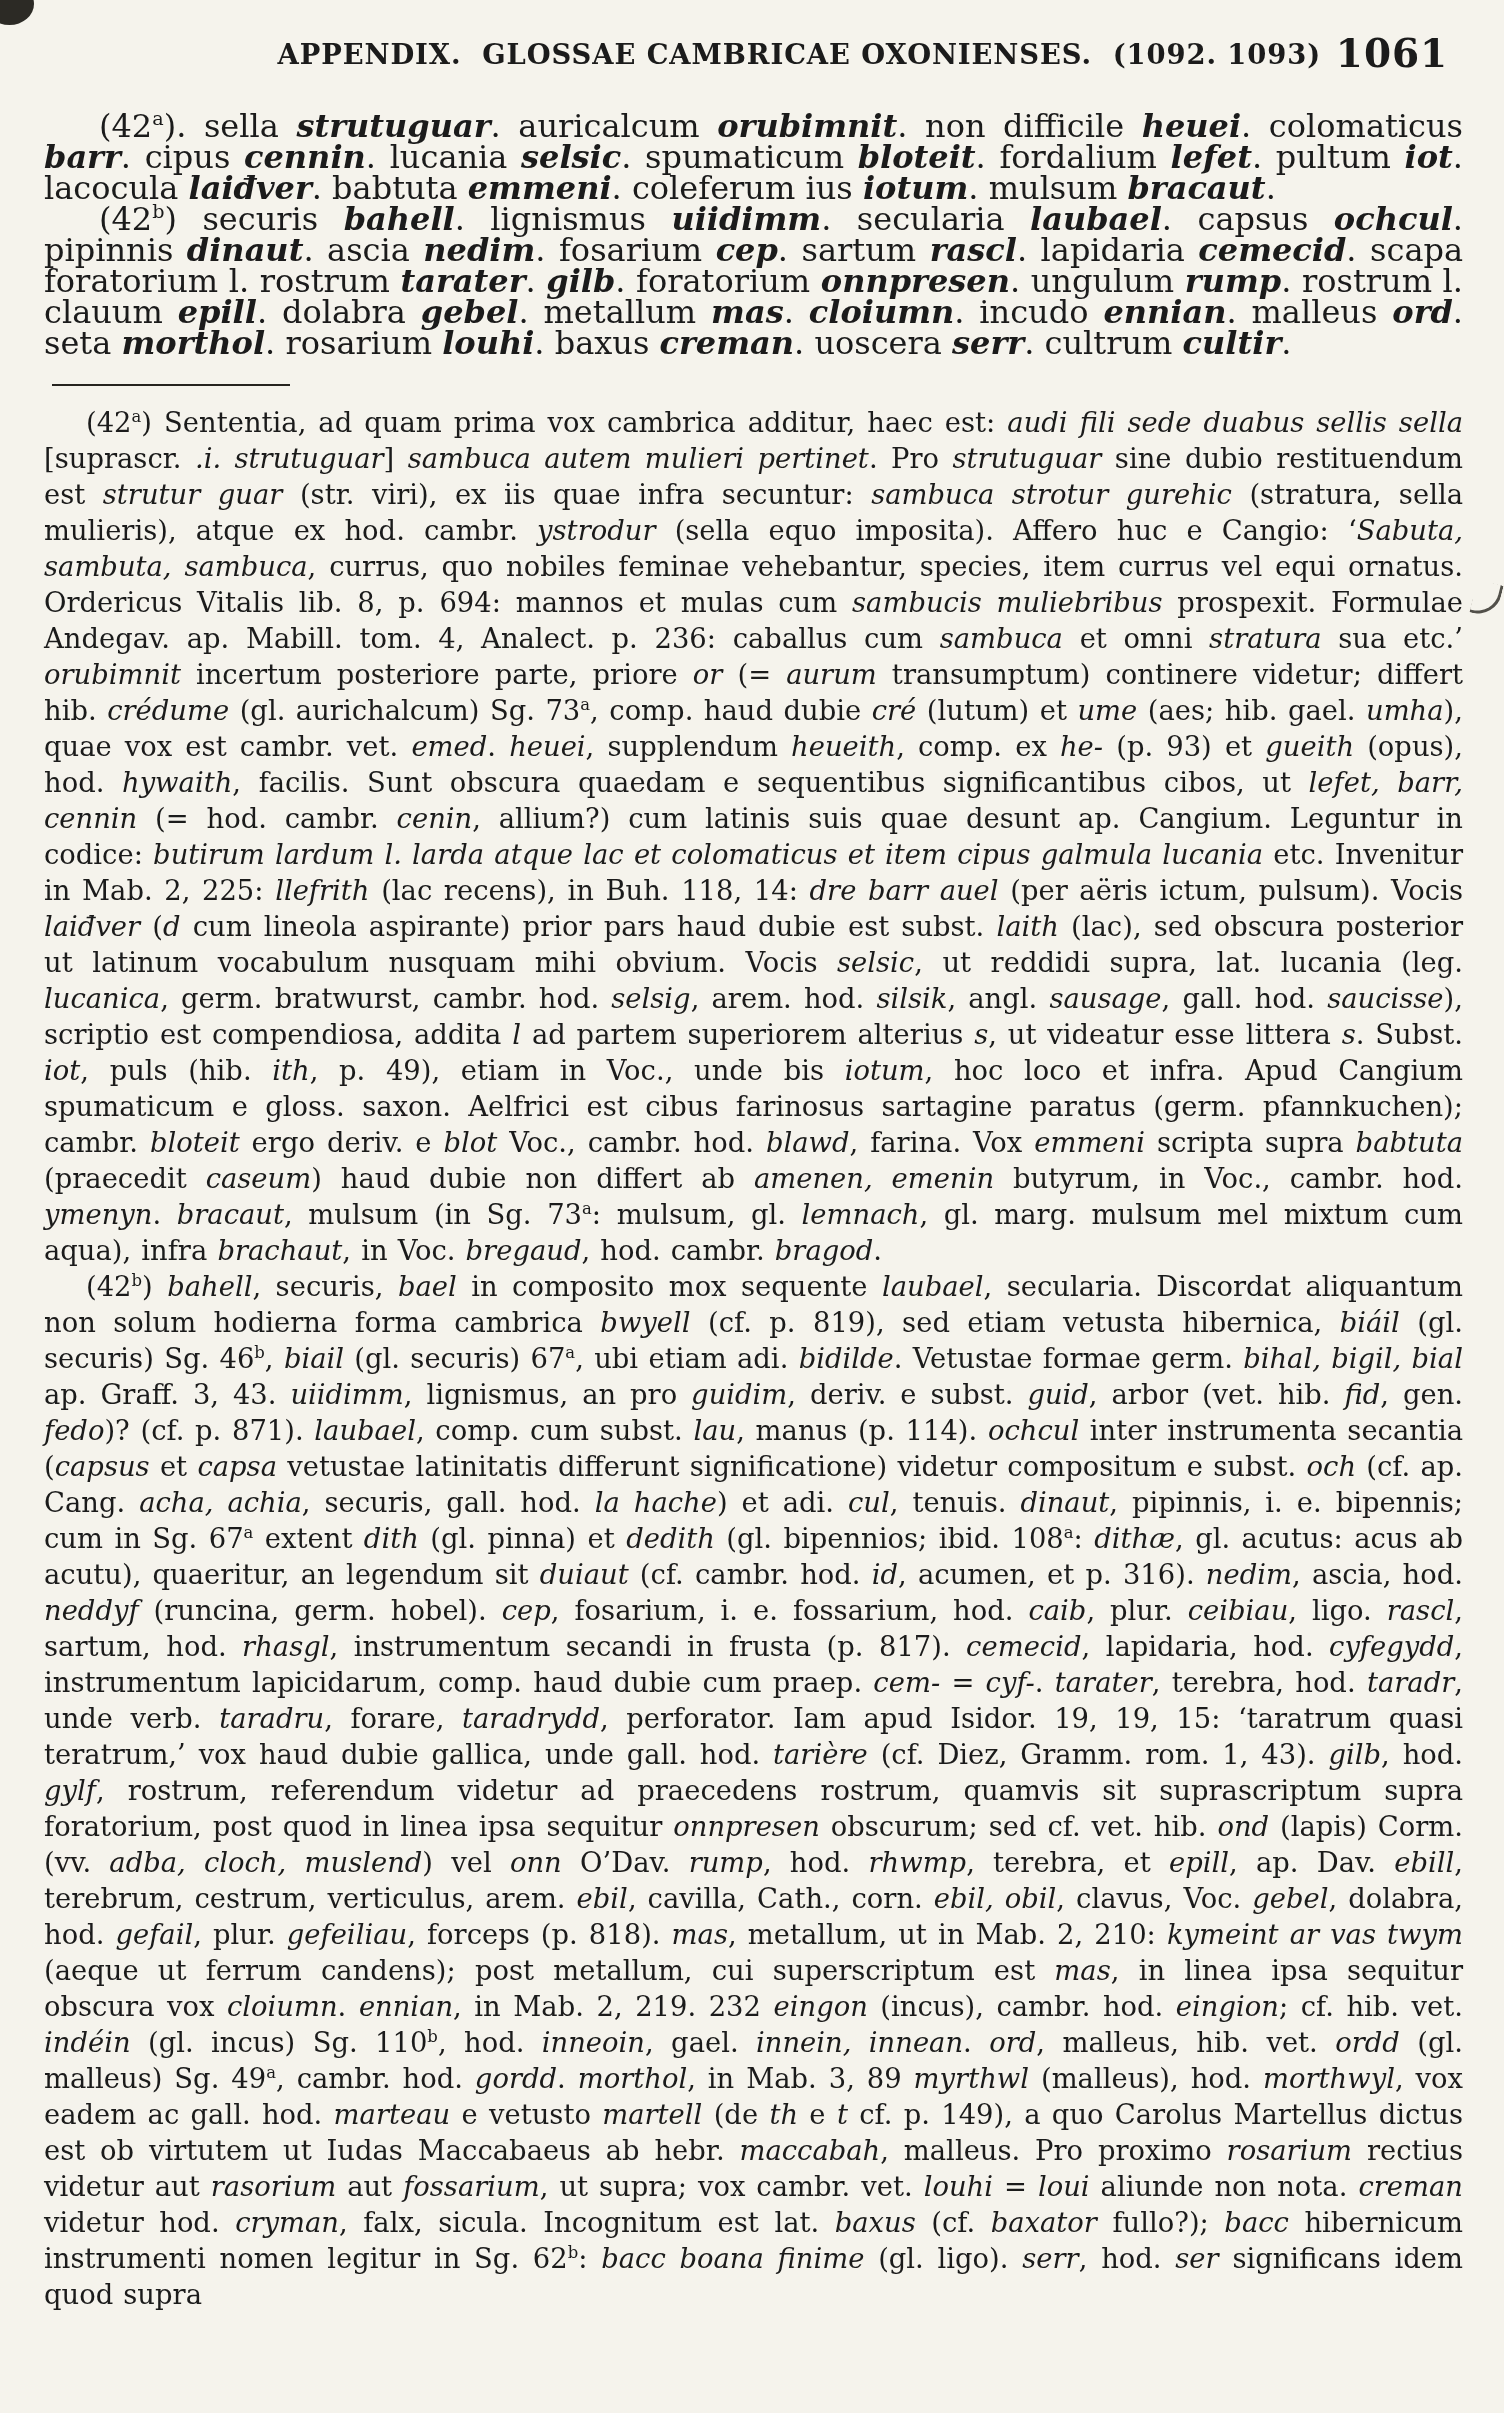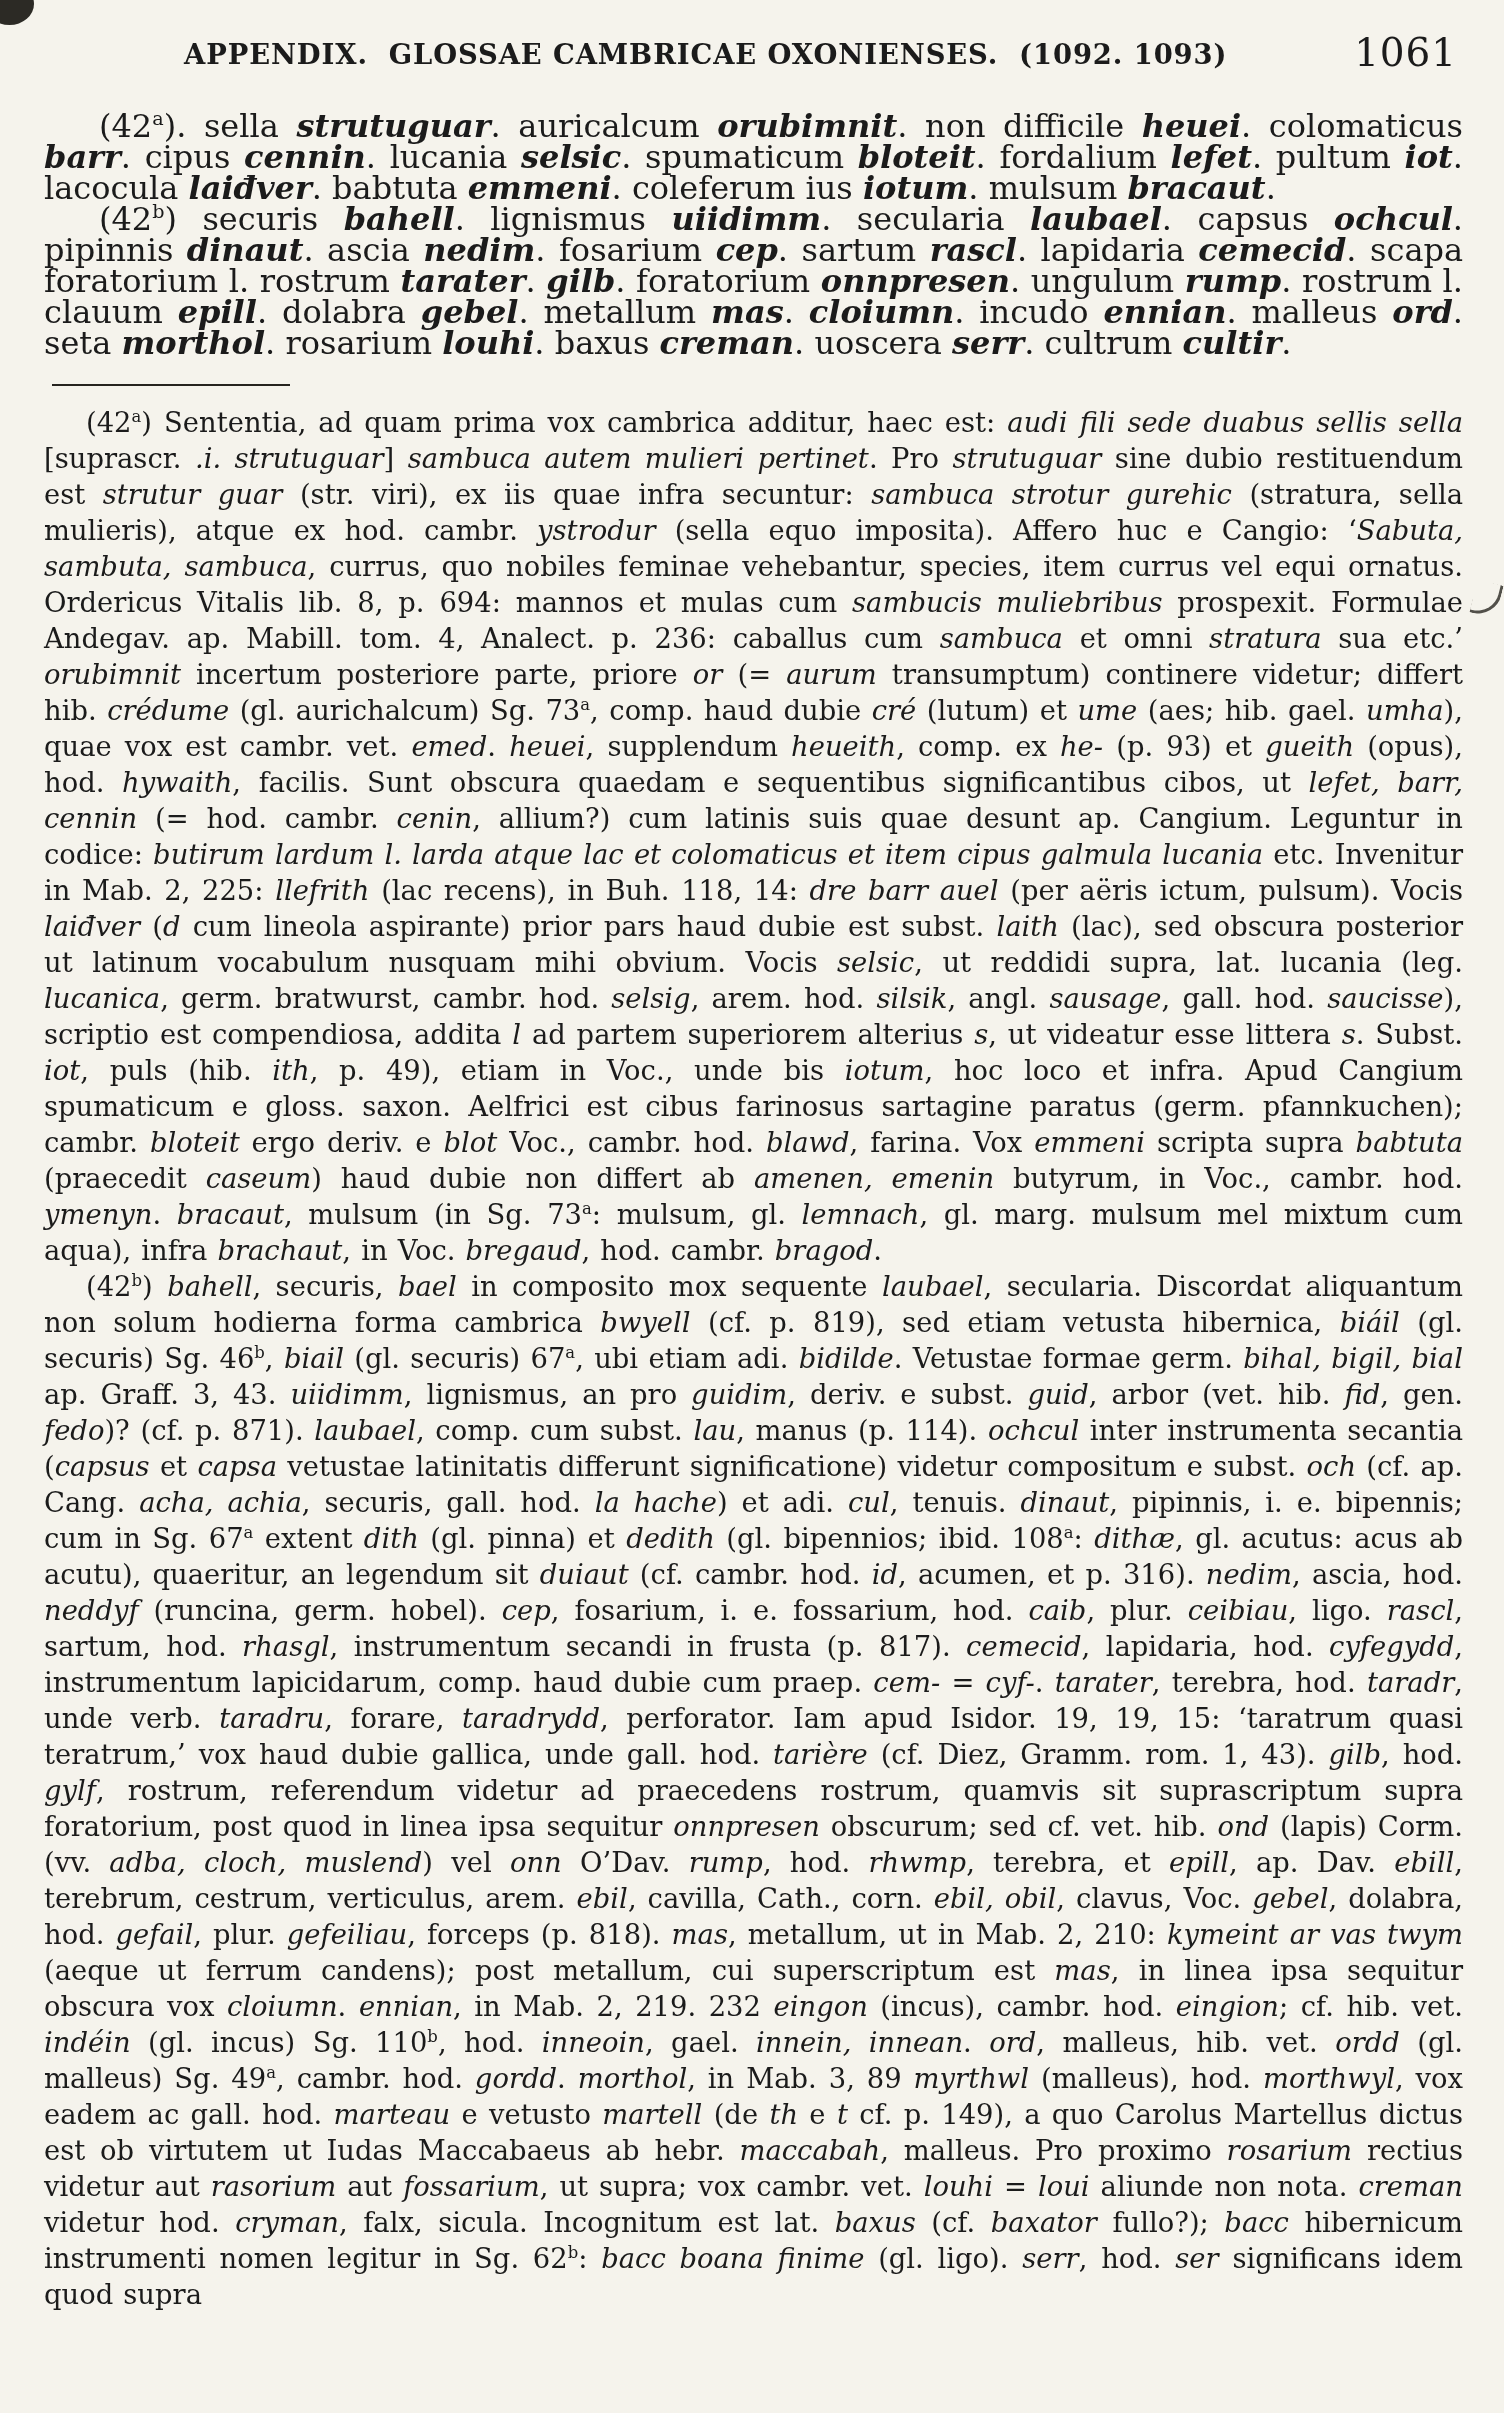--- a/index.html
+++ b/index.html
@@ -10,27 +10,27 @@
     position:relative; width:1505px; height:2413px;
     background: var(--color-paper, #f5f3ec);
     color: var(--color-ink, #1b1b1b);
     overflow:hidden;
   }
   .inner { position:absolute; left:44px; right:42px; top:0; }
 
   
   .header { position:relative; height:57px; margin-top:32px; }
   .running-title {
-    position:absolute; left:140px; right:142px; top:5.7px;
-    text-align:left; font-weight:bold; font-size:27.4px;
+    position:absolute; left:116px; right:142px; top:5.7px;
+    text-align:right; font-weight:bold; font-size:27.4px;
     letter-spacing:0.9px; white-space:pre;
   }
   .folio {
-    position:absolute; right:6px; top:-1.9px;
-    font-weight:normal; font-size:39px; letter-spacing:0.9px;
+    position:absolute; right:15px; top:-1.9px;
+    font-weight:bold; font-size:39px; letter-spacing:0.9px;
   }
 
   
   .glossary { margin-top:22px; font-size:32px; line-height:31px; text-align:justify; }
   .glossary p { text-indent:55px; }
   .glossary i { font-weight:bold; }
 
   
   .rule { width:238px; height:2.8px; background:#26241f; margin:24.6px 0 0 7.6px; }
 

